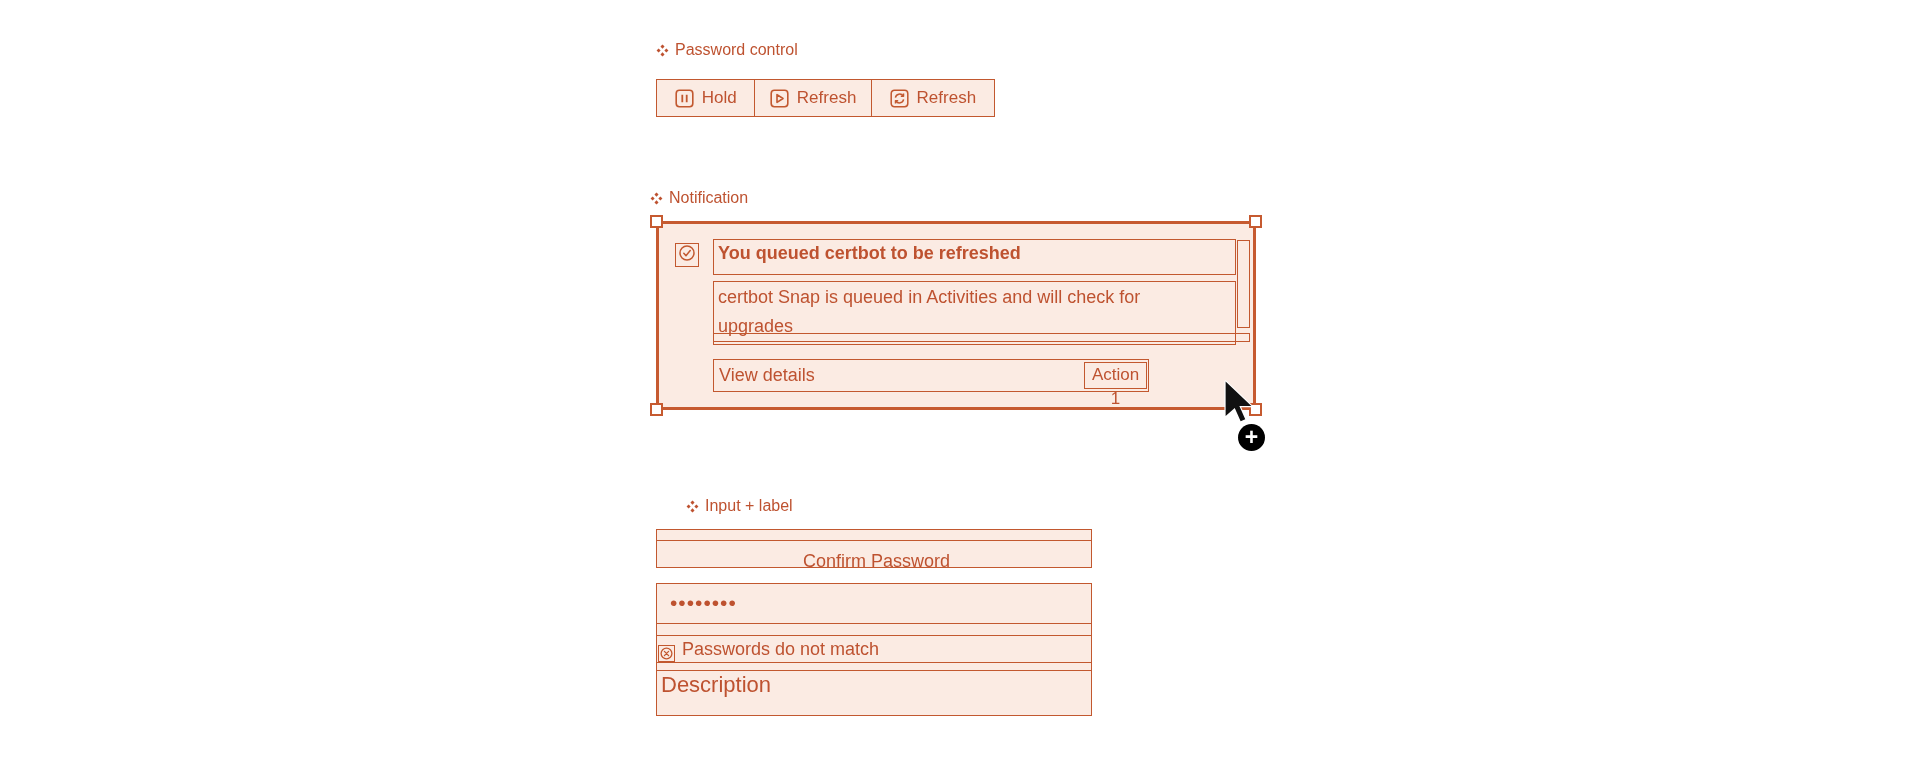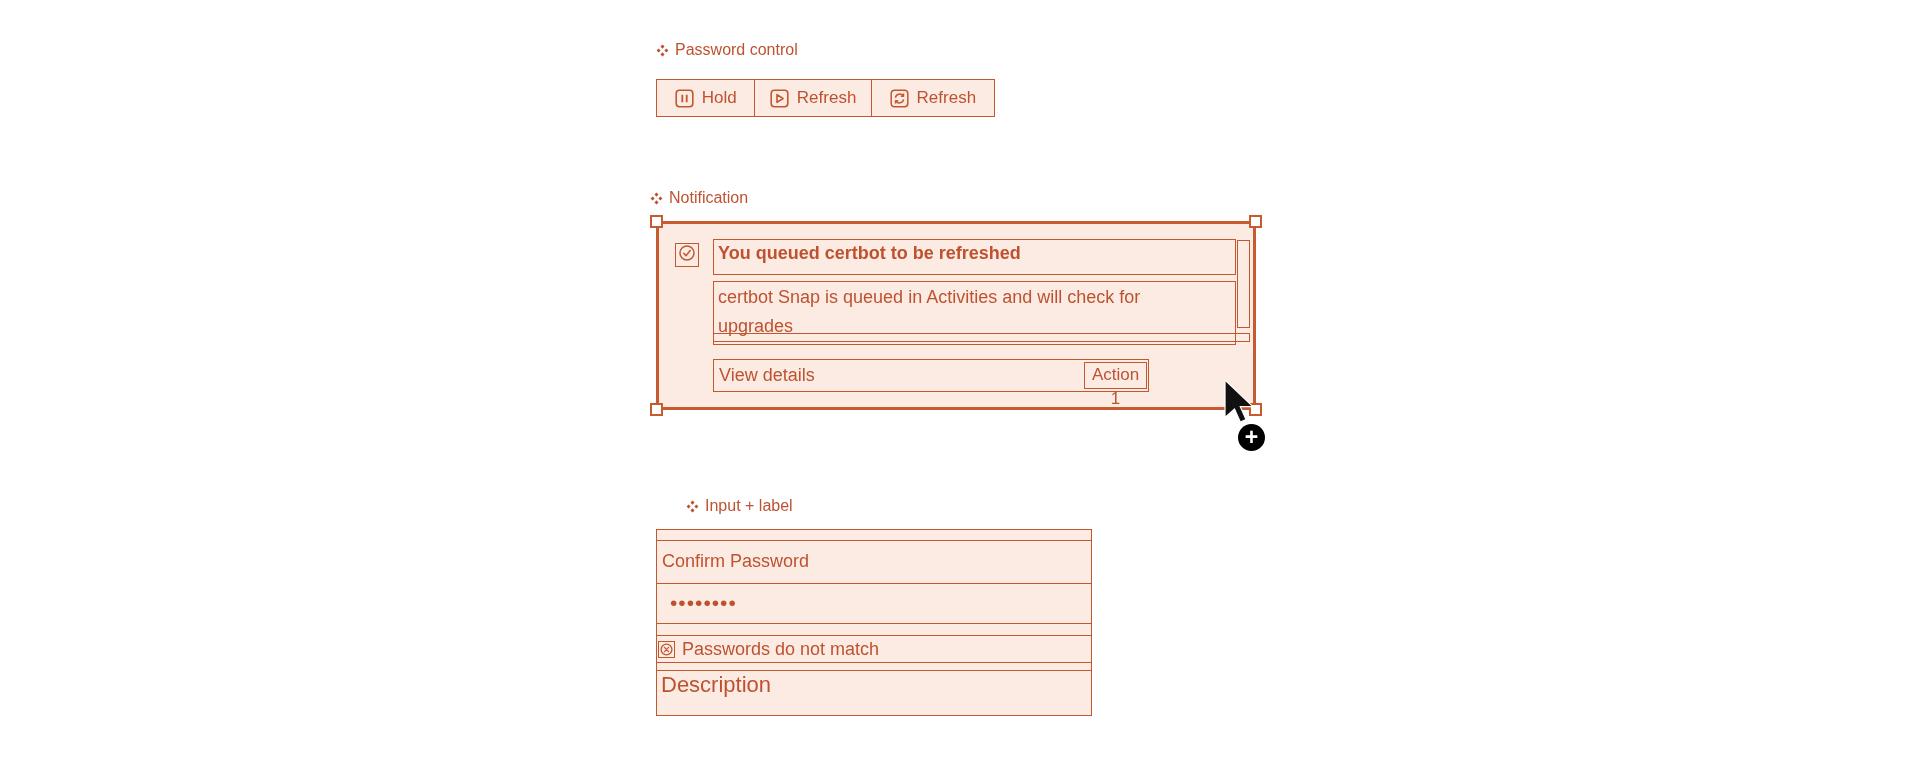--- a/index.html
+++ b/index.html
@@ -137,29 +137,29 @@
     <span>
       <svg width="13" height="13" viewBox="0 0 14 14">
           <path fill="currentColor" style="color:var(--text)" d="M7 .6l2.2 2.2L7 5 4.8 2.8zM2.8 4.8L5 7 2.8 9.2.6 7zM11.2 4.8L13.4 7l-2.2 2.2L9 7zM7 9l2.2 2.2L7 13.4 4.8 11.2z"></path>
         </svg>
     </span>
     <span>Input + label</span>
   </div>
 
   <div class="wf filled" style="left:656px;top:529px;width:436px;height:12px;"></div>
 
-  <div class="wf filled row-text field-label" style="left:656px;top:540px;width:436px;height:44px;">Confirm Password</div>
+  <div class="wf filled row-text field-label" style="left:656px;top:540px;width:436px;height:28px;text-align:center;">Confirm Password</div>
 
   <div class="wf filled" style="left:656px;top:583px;width:436px;height:41px;">
     <div class="pwd-dots">••••••••</div>
   </div>
 
   <div class="wf filled" style="left:656px;top:623px;width:436px;height:13px;"></div>
 
-  <div class="wf filled error-row" style="left:656px;top:635px;width:436px;height:28px;">
+  <div class="wf filled error-row" style="left:656px;top:635px;width:436px;height:28px;align-items:flex-end;">
     <span class="error-box">
       <svg width="13" height="13" viewBox="0 0 13 13" fill="none" stroke="currentColor" stroke-width="1.3">
         <circle cx="6.5" cy="6.5" r="5.4"></circle>
         <path d="M4.4 4.4l4.2 4.2M8.6 4.4L4.4 8.6" stroke-linecap="round"></path>
       </svg>
     </span>
     <span class="error-text">Passwords do not match</span>
   </div>
 
   <div class="wf filled" style="left:656px;top:662px;width:436px;height:9px;"></div>

